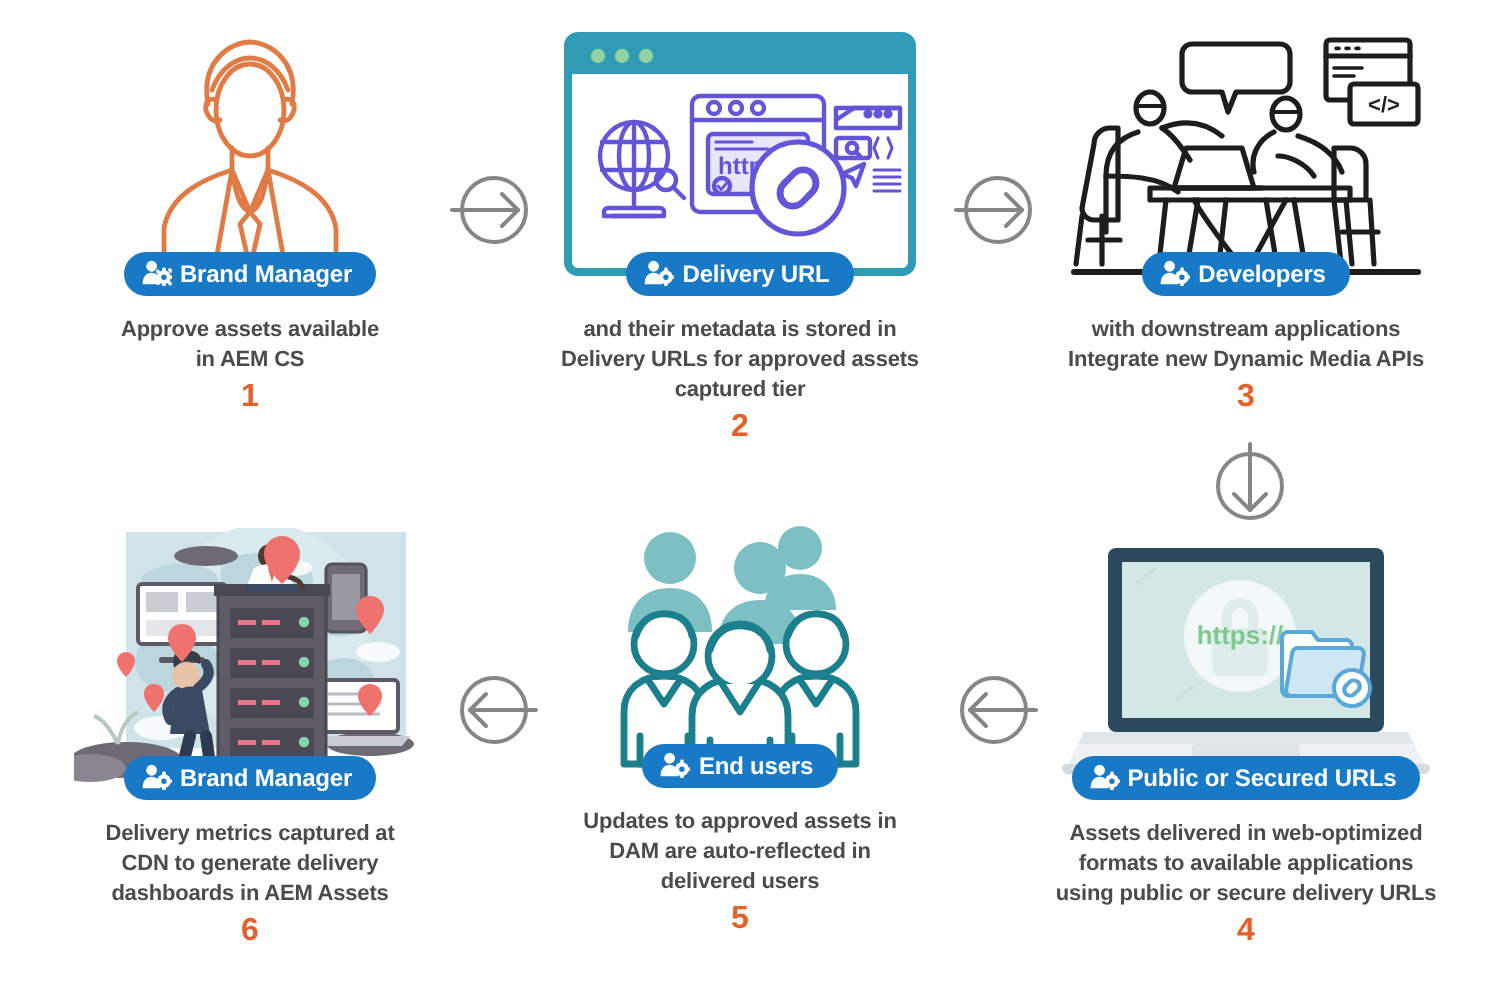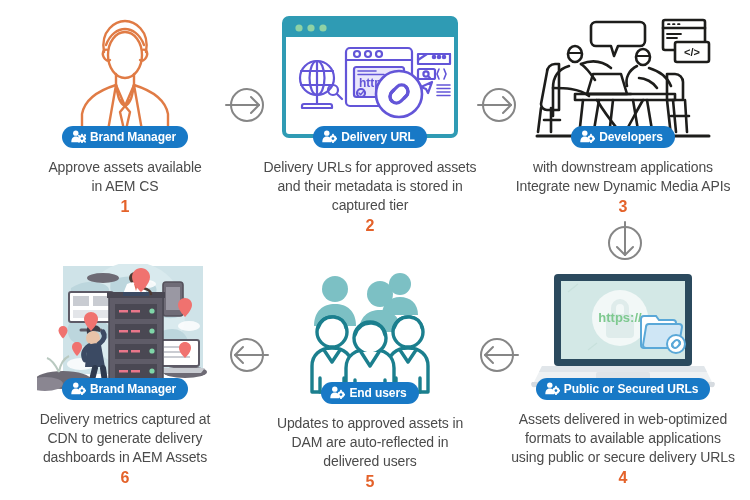--- a/index.html
+++ b/index.html
@@ -47,22 +47,22 @@
     font-weight: bold;
     line-height: 1;
     letter-spacing: -0.1px;
     white-space: nowrap;
     position: relative;
     z-index: 5;
   }
   .badge .usercog { flex: 0 0 auto; display: block; }
   .caption {
     margin-top: 6px;
-    font-size: 14px;
-    font-weight: normal;
+    font-size: 11px;
+    font-weight: bold;
     line-height: 1.35;
     color: #4b4b4b;
     letter-spacing: -0.1px;
   }
   .num {
     margin-top: 3px;
     font-size: 16px;
     font-weight: bold;
     color: #e4622a;
     line-height: 1;
@@ -200,22 +200,22 @@
             <rect x="13.5" y="14.6" width="2.3" height="3.1" rx="0.8"></rect>
             <rect x="8.3" y="10.1" width="3.1" height="2.3" rx="0.8"></rect>
             <rect x="17.8" y="10.1" width="3.1" height="2.3" rx="0.8"></rect>
           </g>
           <circle cx="14.6" cy="11.3" r="1.8" fill="#1879c6"></circle>
         </svg>
         <span>Delivery URL</span>
       </span>
     </div>
     <div class="caption">
+      <div>and their metadata is stored in</div>
       <div>Delivery URLs for approved assets</div>
-      <div>and their metadata is stored in</div>
       <div>captured tier</div>
     </div>
     <div class="num">2</div>
   </div>
 
   <div class="step" id="s3" style="left:508px; top:14px;">
     <div class="art" style="height:126px;">
       <svg width="176" height="124" viewBox="0 0 176 124">
         <g fill="none" stroke="#1d1d1b" stroke-width="2.6" stroke-linecap="round" stroke-linejoin="round">
 
@@ -417,21 +417,21 @@
       </span>
     </div>
     <div class="caption">
       <div>Delivery metrics captured at</div>
       <div>CDN to generate delivery</div>
       <div>dashboards in AEM Assets</div>
     </div>
     <div class="num">6</div>
   </div>
 
-  <div class="step" id="s5" style="left:255px; top:266px;">
+  <div class="step" id="s5" style="left:255px; top:256px;">
     <div class="art" style="height:130px;">
       <svg width="136" height="126" viewBox="0 0 136 126">
 
         <g fill="#7cc0c4">
           <circle cx="33" cy="19" r="13"></circle>
           <path d="M12 56 C12 41 21 34 33 34 C45 34 54 41 54 56 Z"></path>
           <circle cx="98" cy="14" r="11"></circle>
           <path d="M80 45 C80 33 88 27 98 27 C108 27 116 33 116 45 Z"></path>
           <circle cx="78" cy="24" r="13"></circle>
           <path d="M57 62 C57 47 66 40 78 40 C90 40 99 47 99 62 Z"></path>

